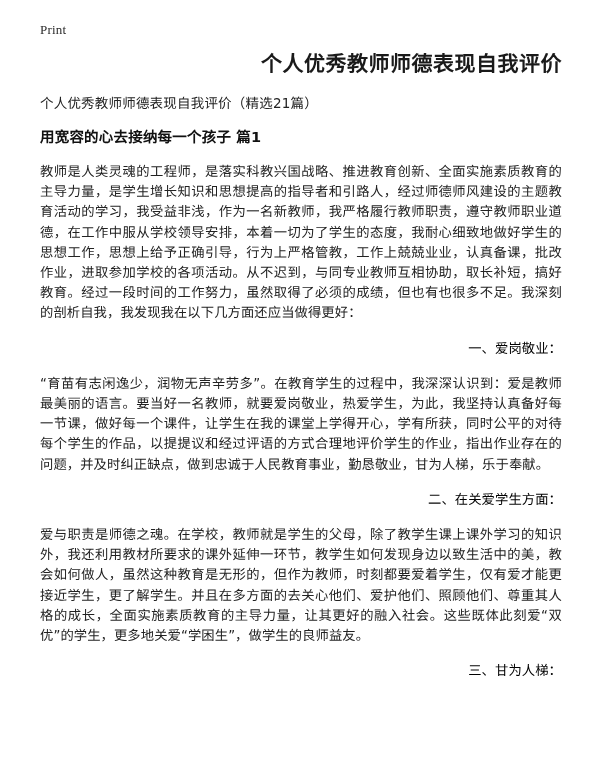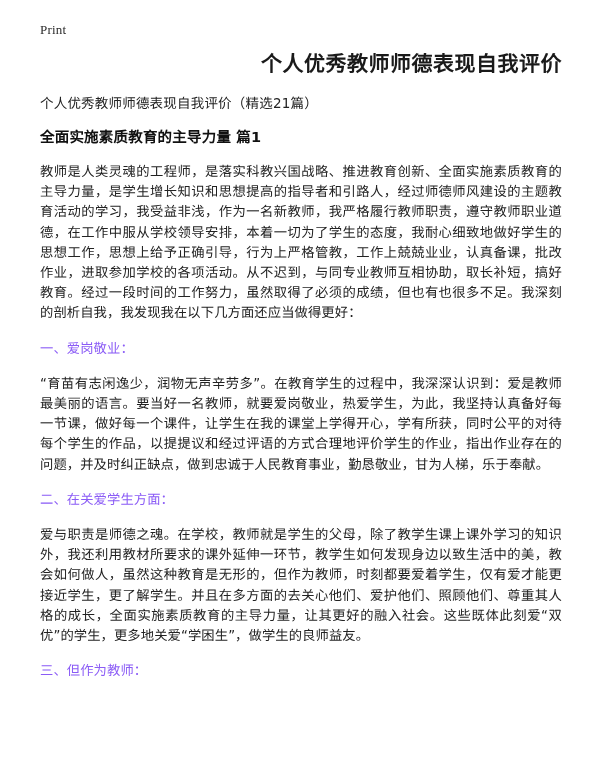--- a/index.html
+++ b/index.html
@@ -86,45 +86,46 @@
     text-align: justify;
     text-justify: inter-ideograph;
     color: #222222;
     letter-spacing: 0.1px;
   }
 
   .subhead {
     margin: 0 0 15px 0;
     font-size: 13.3px;
     line-height: 20.2px;
-    color: #8b5cf6;
+    color: #000000;
     letter-spacing: 0.1px;
+    text-align: right;
   }
 </style>
 </head>
 <body>
 
 <div class="page">
 
   <div class="print-row">
     <a class="print-link" href="#">Print</a>
   </div>
 
   <div class="content">
 
     <h1 class="doc-title">个人优秀教师师德表现自我评价</h1>
 
     <p class="doc-subtitle">个人优秀教师师德表现自我评价（精选21篇）</p>
 
-    <h2 class="section-title">全面实施素质教育的主导力量 篇1</h2>
+    <h2 class="section-title">用宽容的心去接纳每一个孩子 篇1</h2>
 
     <div id="body-blocks">
         <p class="para">教师是人类灵魂的工程师，是落实科教兴国战略、推进教育创新、全面实施素质教育的主导力量，是学生增长知识和思想提高的指导者和引路人，经过师德师风建设的主题教育活动的学习，我受益非浅，作为一名新教师，我严格履行教师职责，遵守教师职业道德，在工作中服从学校领导安排，本着一切为了学生的态度，我耐心细致地做好学生的思想工作，思想上给予正确引导，行为上严格管教，工作上兢兢业业，认真备课，批改作业，进取参加学校的各项活动。从不迟到，与同专业教师互相协助，取长补短，搞好教育。经过一段时间的工作努力，虽然取得了必须的成绩，但也有也很多不足。我深刻的剖析自我，我发现我在以下几方面还应当做得更好：</p>
         <p class="subhead">一、爱岗敬业：</p>
         <p class="para">“育苗有志闲逸少，润物无声辛劳多”。在教育学生的过程中，我深深认识到：爱是教师最美丽的语言。要当好一名教师，就要爱岗敬业，热爱学生，为此，我坚持认真备好每一节课，做好每一个课件，让学生在我的课堂上学得开心，学有所获，同时公平的对待每个学生的作品，以提提议和经过评语的方式合理地评价学生的作业，指出作业存在的问题，并及时纠正缺点，做到忠诚于人民教育事业，勤恳敬业，甘为人梯，乐于奉献。</p>
         <p class="subhead">二、在关爱学生方面：</p>
         <p class="para">爱与职责是师德之魂。在学校，教师就是学生的父母，除了教学生课上课外学习的知识外，我还利用教材所要求的课外延伸一环节，教学生如何发现身边以致生活中的美，教会如何做人，虽然这种教育是无形的，但作为教师，时刻都要爱着学生，仅有爱才能更接近学生，更了解学生。并且在多方面的去关心他们、爱护他们、照顾他们、尊重其人格的成长，全面实施素质教育的主导力量，让其更好的融入社会。这些既体此刻爱“双优”的学生，更多地关爱“学困生”，做学生的良师益友。</p>
-        <p class="subhead">三、但作为教师：</p>
+        <p class="subhead">三、甘为人梯：</p>
       </div>
 
   </div>
 
 </div>
 
 </body></html>

